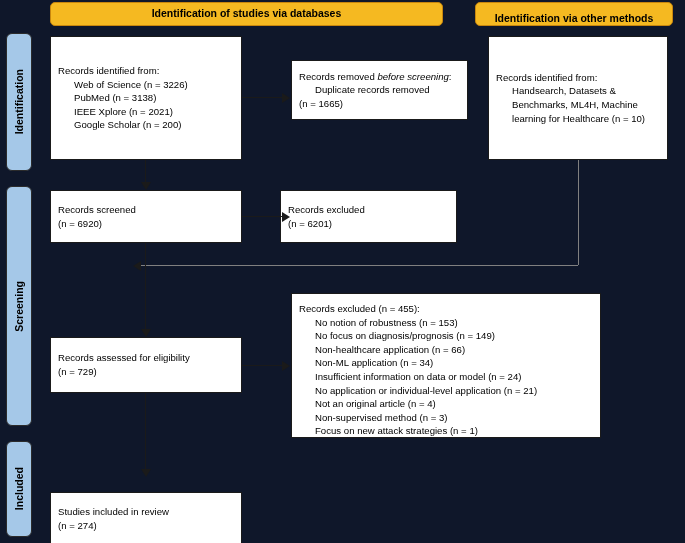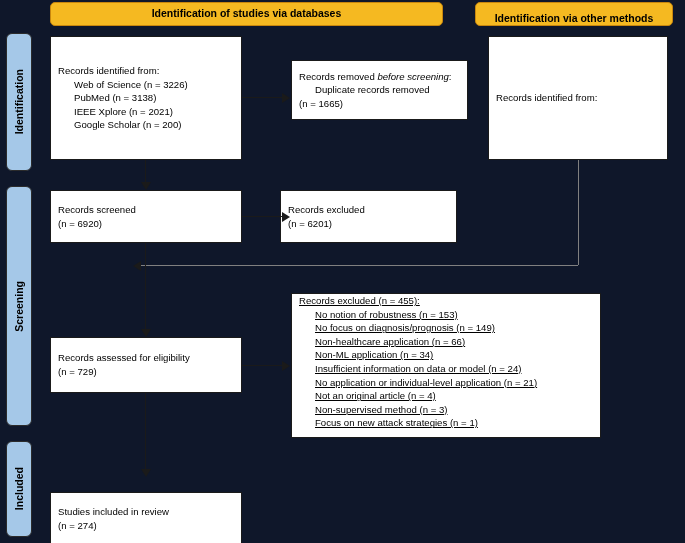--- a/index.html
+++ b/index.html
@@ -136,38 +136,39 @@
   </div>
 
   <div class="box" style="left:291px; top:60px; width:177px; height:60px;">
     <div class="wrap"><span>Records removed </span><span class="ital">before screening</span><span>:</span></div>
     <div class="ind">Duplicate records removed</div>
     <div class="ln">(n = 1665)</div>
   </div>
 
   <div class="box" style="left:488px; top:36px; width:180px; height:124px;">
     <div class="ln">Records identified from:</div>
+    <div class="wrap" style="padding-left:16px;">Handsearch, Datasets &amp; Benchmarks, ML4H, Machine learning for Healthcare (n = 10)</div>
   </div>
 
   <div class="box" style="left:50px; top:190px; width:192px; height:53px;">
     <div class="ln">Records screened</div>
     <div class="ln">(n = 6920)</div>
   </div>
 
   <div class="box" style="left:280px; top:190px; width:177px; height:53px;">
     <div class="ln">Records excluded</div>
     <div class="ln">(n = 6201)</div>
   </div>
 
   <div class="box" style="left:50px; top:337px; width:192px; height:56px;">
     <div class="ln">Records assessed for eligibility</div>
     <div class="ln">(n = 729)</div>
   </div>
 
-  <div class="box" style="left:291px; top:293px; width:310px; height:145px; justify-content:flex-start; padding-top:0;text-decoration:underline;">
+  <div class="box" style="left:291px; top:293px; width:310px; height:145px; justify-content:flex-start; padding-top:8px;">
     <div class="ln">Records excluded (n = 455):</div>
     <div class="ind">No notion of robustness (n = 153)</div>
     <div class="ind">No focus on diagnosis/prognosis (n = 149)</div>
     <div class="ind">Non-healthcare application (n = 66)</div>
     <div class="ind">Non-ML application (n = 34)</div>
     <div class="ind">Insufficient information on data or model (n = 24)</div>
     <div class="ind">No application or individual-level application (n = 21)</div>
     <div class="ind">Not an original article (n = 4)</div>
     <div class="ind">Non-supervised method (n = 3)</div>
     <div class="ind">Focus on new attack strategies (n = 1)</div>

